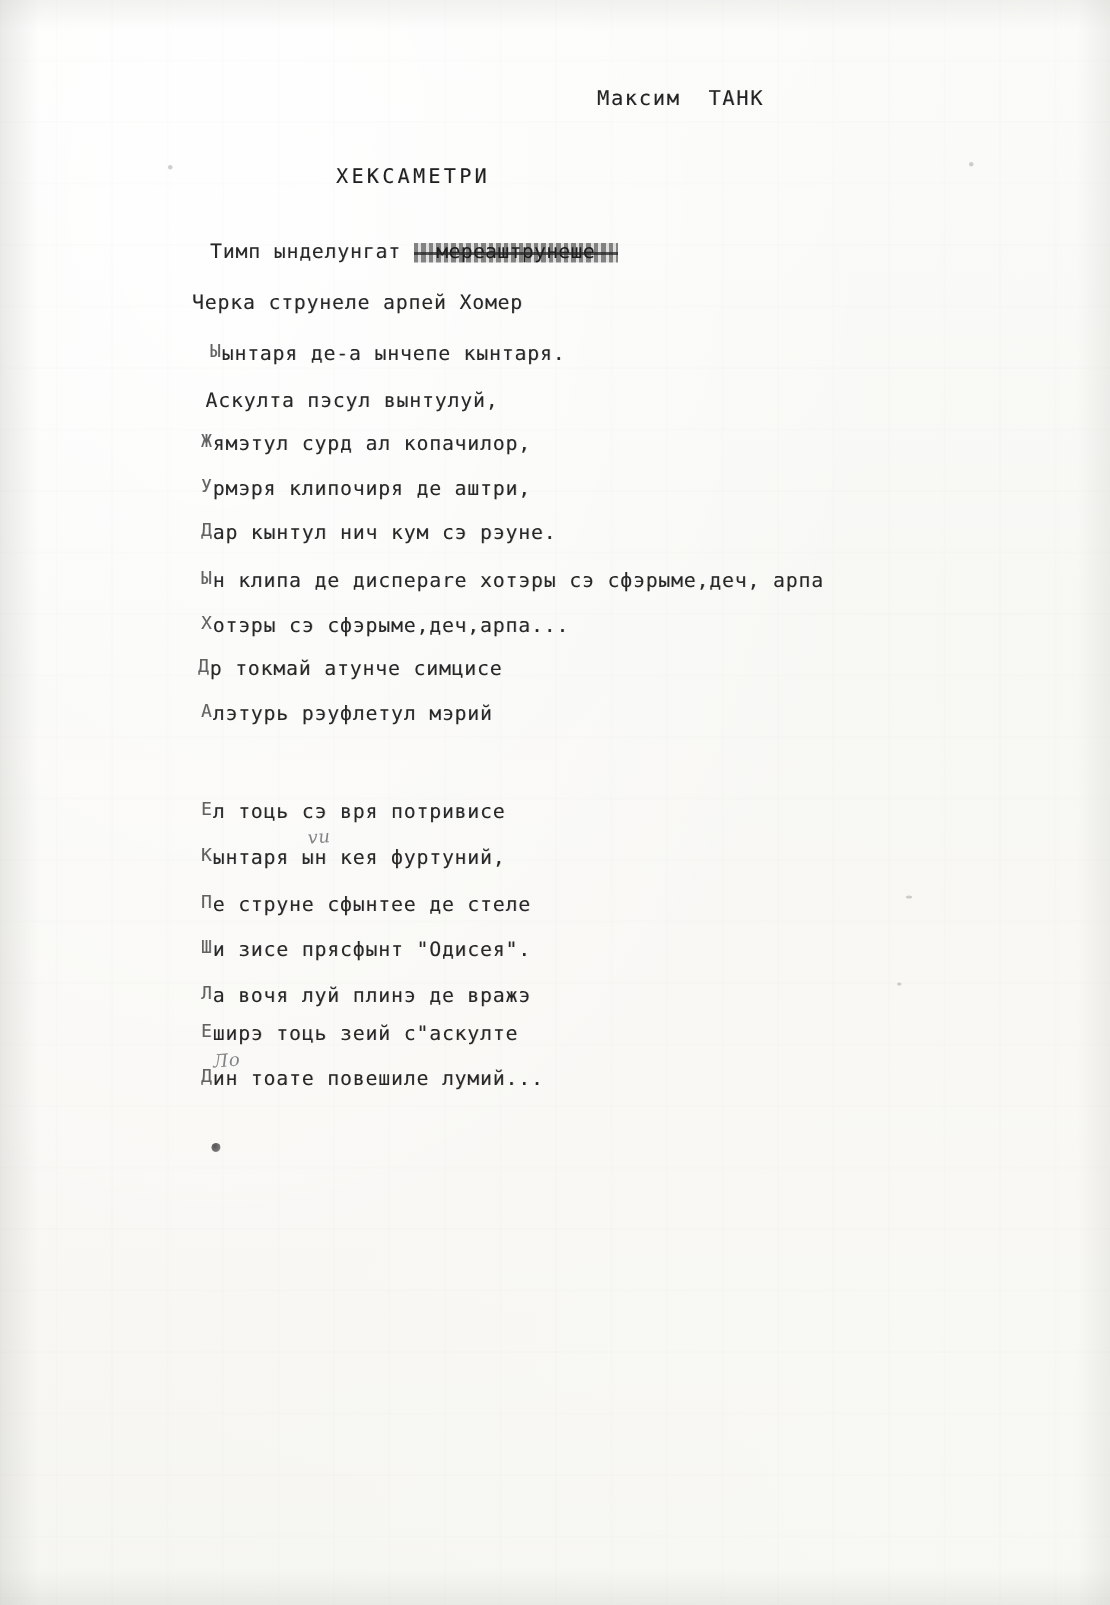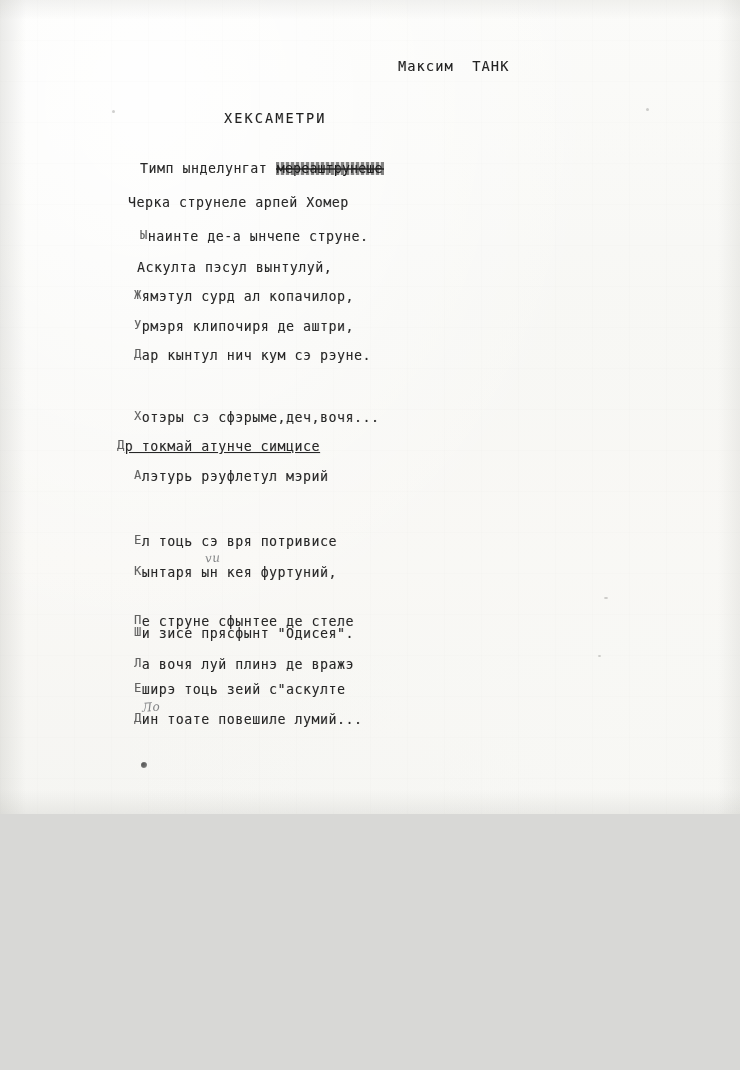--- a/index.html
+++ b/index.html
@@ -3,21 +3,21 @@
 <meta charset="utf-8">
 <style>
   html, body {
     margin: 0;
     padding: 0;
     background: #d8d8d6;
   }
   .page {
     position: relative;
     width: 740px;
-    height: 814px;
+    height: 1070px;
     margin: 0 auto;
     background:
       radial-gradient(ellipse at 20% 12%, rgba(255,255,255,0.9) 0%, rgba(255,255,255,0) 55%),
       radial-gradient(ellipse at 85% 85%, rgba(248,248,245,0.85) 0%, rgba(255,255,255,0) 60%),
       linear-gradient(180deg, #fbfbf9 0%, #f7f7f4 40%, #f9f8f5 70%, #f5f5f2 100%);
     overflow: hidden;
     font-family: "DejaVu Sans Mono", "Liberation Mono", monospace;
     color: #2b2b2b;
     box-shadow: 0 0 0 1px #e6e6e2;
   }
@@ -104,21 +104,21 @@
   .struck {
     display: inline-block;
     position: relative;
     color: #1c1c1c;
     background:
       repeating-linear-gradient(90deg,
         rgba(30,30,30,0.55) 0px, rgba(30,30,30,0.55) 3px,
         rgba(30,30,30,0.12) 3px, rgba(30,30,30,0.12) 5px);
     background-clip: padding-box;
     letter-spacing: 0.2px;
-    padding: 0 1px;
+    padding: 0 15px;
     filter: blur(0.2px);
   }
   .struck::after {
     content: "";
     position: absolute;
     left: 0; right: 0;
     top: 46%;
     height: 2px;
     background: rgba(35,35,35,0.75);
   }
@@ -156,31 +156,32 @@
   <div class="grain"></div>
   <div class="edge-shade"></div>
 
   <div class="tw author">Максим  ТАНК</div>
 
   <div class="tw title">ХЕКСАМЕТРИ</div>
 
   <div class="poem" id="poem-body">
       <div class="line" style="left: 140px; top: 162px;"><span>Тимп ынделунгат </span><span class="struck">мереаштрунеше</span></div>
       <div class="line" style="left: 128px; top: 196px;"><span>Черка струнеле арпей Хомер</span></div>
-      <div class="line" style="left: 140px; top: 230px;"><span class="hi">Ы</span><span>наинте де-а ынчепе струне.</span></div>
+      <div class="line" style="left: 140px; top: 230px;"><span class="hi">Ы</span><span>ынтаря де-а ынчепе кынтаря.</span></div>
       <div class="line" style="left: 137px; top: 261px;"><span>Аскулта пэсул вынтулуй,</span></div>
       <div class="line" style="left: 134px; top: 290px; text-align: center;"><span class="hi">Ж</span><span>ямэтул сурд ал копачилор,</span></div>
       <div class="line" style="left: 134px; top: 320px;"><span class="hi">У</span><span>рмэря клипочиря де аштри,</span></div>
       <div class="line" style="left: 134px; top: 349px;"><span class="hi">Д</span><span>ар кынтул нич кум сэ рэуне.</span></div>
-      <div class="line" style="left: 134px; top: 411px;"><span class="hi">Х</span><span>отэры сэ сфэрыме,деч,вочя...</span></div>
-      <div class="line" style="left: 117px; top: 440px; text-decoration: underline;"><span class="hi">Д</span><span>р токмай атунче симцисе</span></div>
+      <div class="line" style="left: 134px; top: 381px;"><span class="hi">Ы</span><span>н клипа де дисперare хотэры сэ сфэрыме,деч, арпа</span></div>
+      <div class="line" style="left: 134px; top: 411px;"><span class="hi">Х</span><span>отэры сэ сфэрыме,деч,арпа...</span></div>
+      <div class="line" style="left: 132px; top: 440px;"><span class="hi">Д</span><span>р токмай атунче симцисе</span></div>
       <div class="line" style="left: 134px; top: 470px;"><span class="hi">А</span><span>лэтурь рэуфлетул мэрий</span></div>
       <div class="line" style="left: 134px; top: 535px;"><span class="hi">Е</span><span>л тоць сэ вря потривисе</span></div>
       <div class="line" style="left: 134px; top: 566px; text-align: center;"><span class="hi">К</span><span>ынтаря ын кея фуртуний,</span></div>
-      <div class="line" style="left: 134px; top: 615px;"><span class="hi">П</span><span>е струне сфынтее де стеле</span></div>
+      <div class="line" style="left: 134px; top: 597px;"><span class="hi">П</span><span>е струне сфынтее де стеле</span></div>
       <div class="line" style="left: 134px; top: 627px;"><span class="hi">Ш</span><span>и зисе прясфынт "Одисея".</span></div>
       <div class="line" style="left: 134px; top: 658px;"><span class="hi">Л</span><span>а вочя луй плинэ де вражэ</span></div>
       <div class="line" style="left: 134px; top: 683px;"><span class="hi">Е</span><span>ширэ тоць зеий с"аскулте</span></div>
       <div class="line" style="left: 134px; top: 713px;"><span class="hi">Д</span><span>ин тоате повешиле лумий...</span></div>
     </div>
 
   <div id="annotation-layer">
       <div class="pencil" style="left: 205px; top: 551px;">vu</div>
       <div class="pencil" style="left: 142px; top: 700px;">Ло</div>
     </div>

